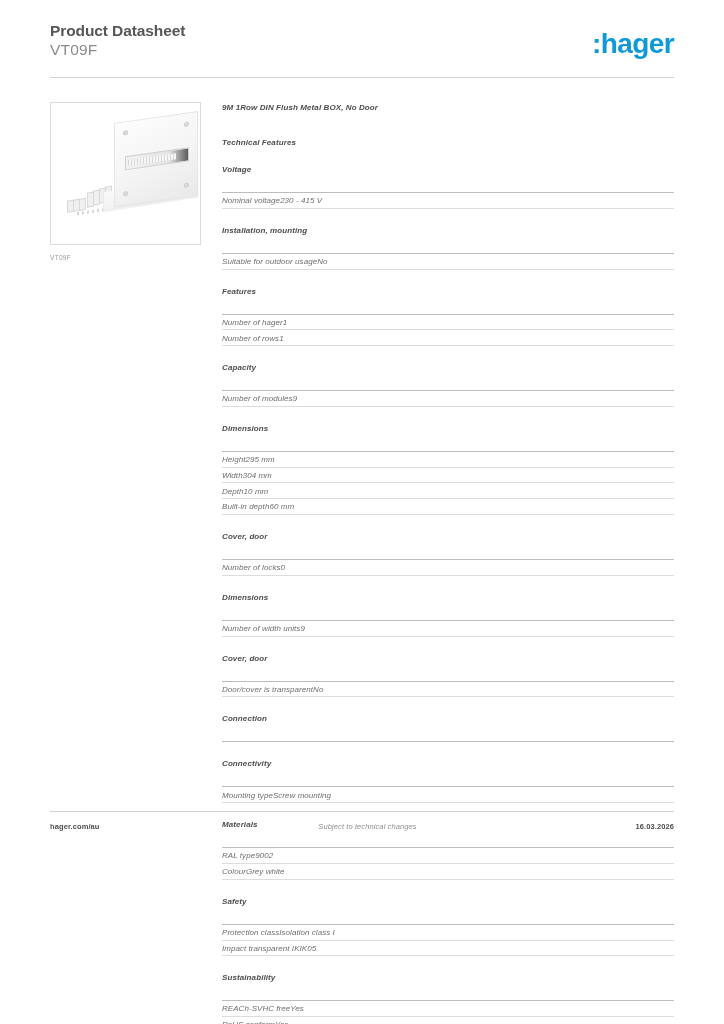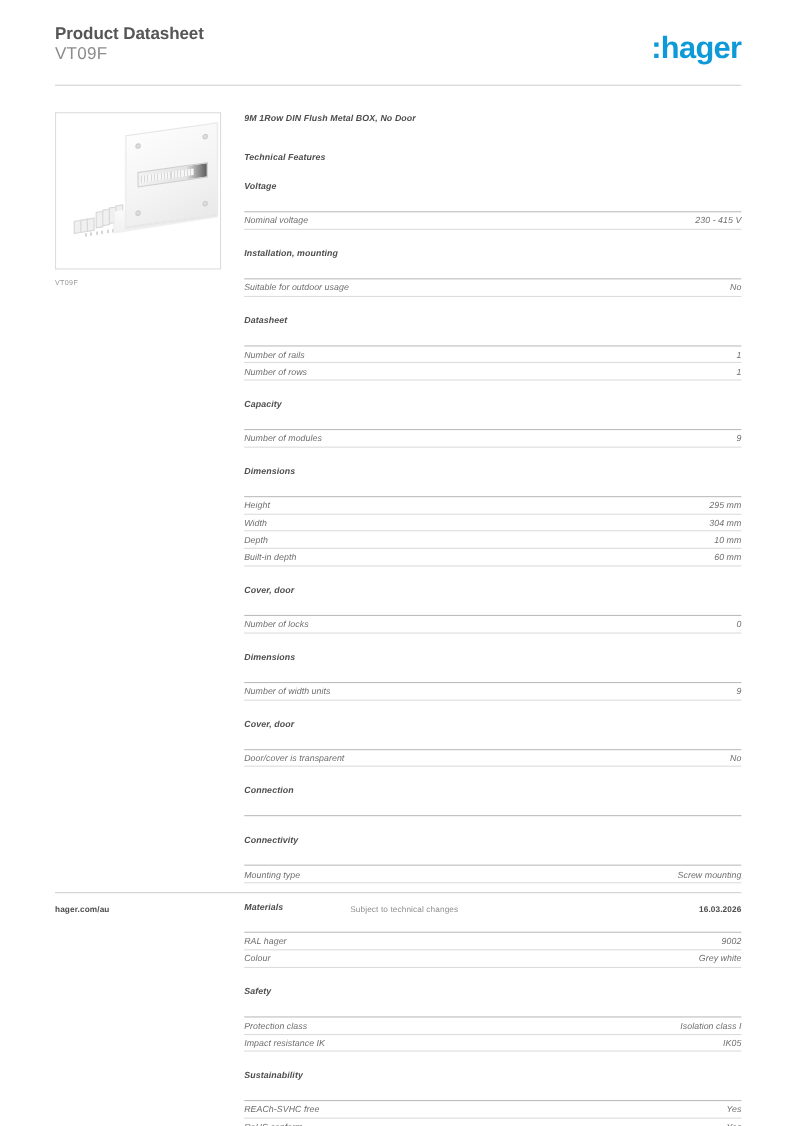--- a/index.html
+++ b/index.html
@@ -190,21 +190,21 @@
   .group-title {
     font-size: 8px;
     font-weight: bold;
     color: #4d4d4d;
     padding-bottom: 18px;
     border-bottom: 1px solid #bdbdbd;
     letter-spacing: 0.1px;
   }
   .spec-row {
     display: flex;
-    justify-content: space-between;
+    justify-content: flex-start;
     align-items: baseline;
     font-size: 8px;
     color: #6e6e6e;
     padding: 3.2px 0 2.6px 0;
     border-bottom: 1px solid #dcdcdc;
     letter-spacing: 0.05px;
   }
   .spec-label { white-space: nowrap; }
   .spec-value { white-space: nowrap; text-align: right; }
 
@@ -220,21 +220,21 @@
   }
   .footer-row {
     display: flex;
     justify-content: space-between;
     align-items: baseline;
     margin-top: 10px;
     font-size: 7.5px;
     gap: 12px;
   }
   .footer-left  { font-weight: bold; color: #4d4d4d; letter-spacing: 0.1px; }
-  .footer-mid   { color: #8f8f8f; letter-spacing: 0.1px; }
+  .footer-mid   { color: #8f8f8f; letter-spacing: 0.1px; font-style: italic; }
   .footer-right { font-weight: bold; color: #4d4d4d; letter-spacing: 0.1px; }
 </style>
 </head>
 <body>
 
 <div class="page">
 
   <div class="header">
     <div class="title-block">
       <div class="doc-title">Product Datasheet</div>
@@ -285,23 +285,23 @@
             </div>
           </div>
           <div class="group">
             <div class="group-title">Installation, mounting</div>
             <div class="spec-row">
               <span class="spec-label">Suitable for outdoor usage</span>
               <span class="spec-value">No</span>
             </div>
           </div>
           <div class="group">
-            <div class="group-title">Datasheet</div>
-            <div class="spec-row">
-              <span class="spec-label">Number of rails</span>
+            <div class="group-title">Features</div>
+            <div class="spec-row">
+              <span class="spec-label">Number of hager</span>
               <span class="spec-value">1</span>
             </div>
             <div class="spec-row">
               <span class="spec-label">Number of rows</span>
               <span class="spec-value">1</span>
             </div>
           </div>
           <div class="group">
             <div class="group-title">Capacity</div>
             <div class="spec-row">
@@ -355,36 +355,36 @@
           <div class="group">
             <div class="group-title">Connectivity</div>
             <div class="spec-row">
               <span class="spec-label">Mounting type</span>
               <span class="spec-value">Screw mounting</span>
             </div>
           </div>
           <div class="group">
             <div class="group-title">Materials</div>
             <div class="spec-row">
-              <span class="spec-label">RAL hager</span>
+              <span class="spec-label">RAL type</span>
               <span class="spec-value">9002</span>
             </div>
             <div class="spec-row">
               <span class="spec-label">Colour</span>
               <span class="spec-value">Grey white</span>
             </div>
           </div>
           <div class="group">
             <div class="group-title">Safety</div>
             <div class="spec-row">
               <span class="spec-label">Protection class</span>
               <span class="spec-value">Isolation class I</span>
             </div>
             <div class="spec-row">
-              <span class="spec-label">Impact resistance IK</span>
+              <span class="spec-label">Impact transparent IK</span>
               <span class="spec-value">IK05</span>
             </div>
           </div>
           <div class="group">
             <div class="group-title">Sustainability</div>
             <div class="spec-row">
               <span class="spec-label">REACh-SVHC free</span>
               <span class="spec-value">Yes</span>
             </div>
             <div class="spec-row">

